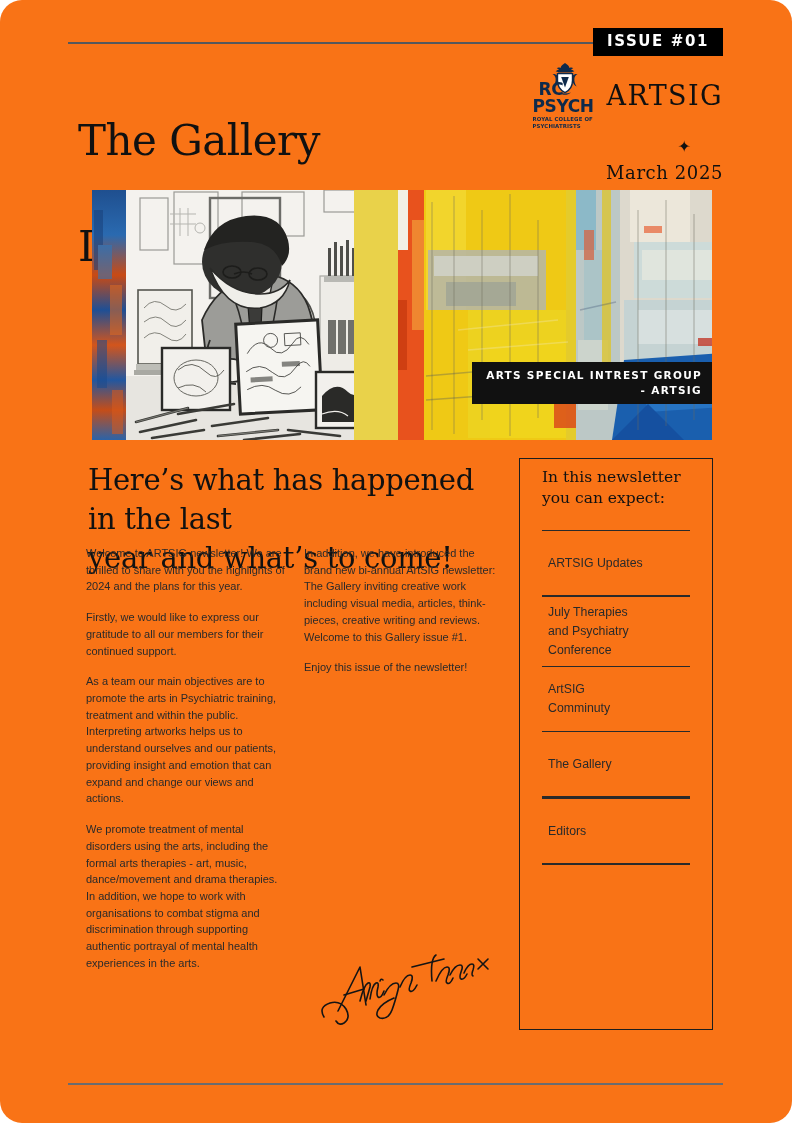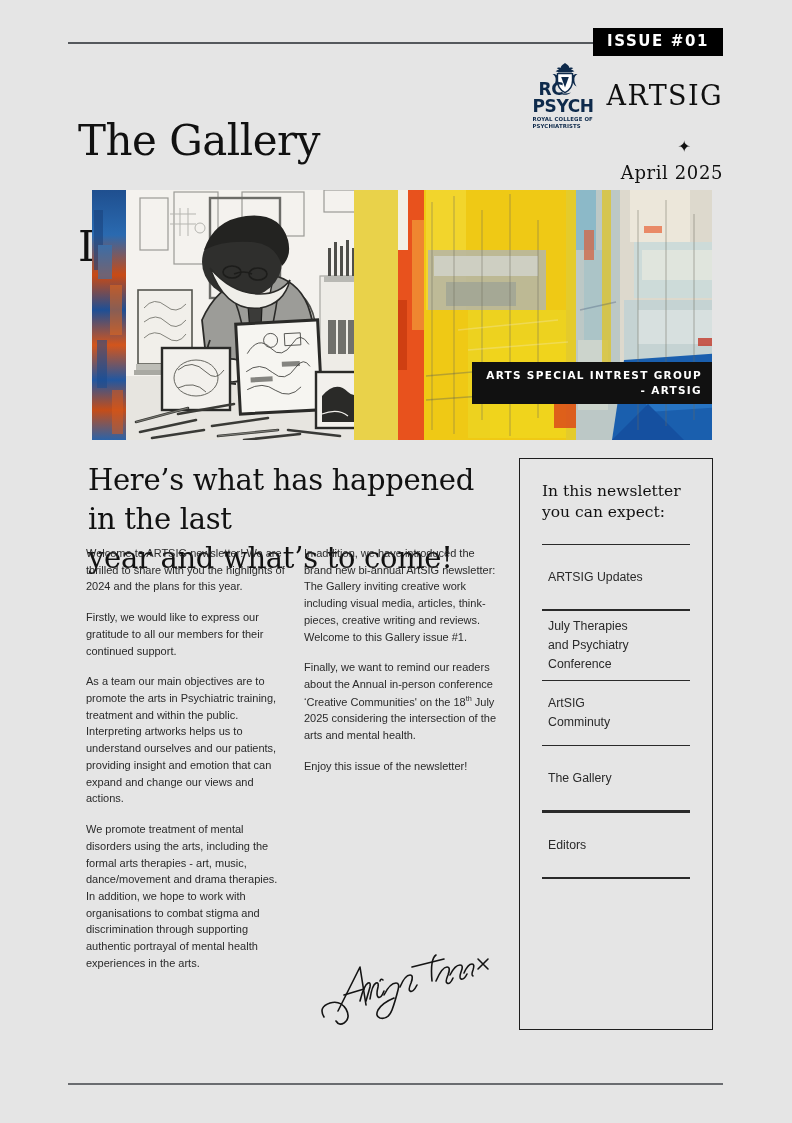--- a/index.html
+++ b/index.html
@@ -12,21 +12,22 @@
     height: 1123px;
     position: relative;
     overflow: hidden;
     font-family: "Liberation Sans", sans-serif;
     color: #1a1a1a;
   }
 
   .page {
     position: absolute;
     inset: 0;
-    background: #e5e5e5;
+    background: #f97316;
+    border-radius: 22px;
   }
 
   
   .header-rule {
     position: absolute;
     left: 68px;
     top: 42px;
     width: 655px;
     height: 2px;
     background: #55585c;
@@ -218,21 +219,21 @@
 
   
   .sidebar {
     position: absolute;
     left: 519px;
     top: 458px;
     width: 194px;
     height: 572px;
     border: 1.6px solid #1d1d1d;
     box-sizing: border-box;
-    padding: 22px 22px 0 22px;
+    padding: 8px 22px 0 22px;
   }
   .sidebar-title {
     font-family: "DejaVu Serif", serif;
     font-size: 15.5px;
     line-height: 1.38;
     color: #111111;
     white-space: pre-line;
     margin-bottom: 20px;
   }
   .sidebar-rule {
@@ -290,21 +291,21 @@
           </g>
         </svg>
         <span class="rc-line1">RC</span>
         <span class="rc-line2">PSYCH</span>
         <span class="rc-sub">ROYAL COLLEGE OF
 PSYCHIATRISTS</span>
       </div>
       <div class="artsig-word">ARTSIG</div>
     </div>
     <div class="diamond">✦</div>
-    <div class="issue-date">April 2025</div>
+    <div class="issue-date">March 2025</div>
   </div>
 
   <div class="hero">
 
     <div class="hero-left">
       <svg width="282" height="250" viewBox="0 0 282 250" preserveAspectRatio="none">
         <defs>
           <linearGradient id="abs1" x1="0" y1="0" x2="0" y2="1">
             <stop offset="0%" stop-color="#1f4f8f"></stop>
             <stop offset="18%" stop-color="#2a6ab0"></stop>
@@ -500,21 +501,20 @@
 
   <div class="col col-1">
     <p>Welcome to ARTSIG newsletter! We are thrilled to share with you the highlights of 2024 and the plans for this year.</p>
     <p>Firstly, we would like to express our gratitude to all our members for their continued support.</p>
     <p>As a team our main objectives are to promote the arts in Psychiatric training, treatment and within the public. Interpreting artworks helps us to understand ourselves and our patients, providing insight and emotion that can expand and change our views and actions.</p>
     <p>We promote treatment of mental disorders using the arts, including the formal arts therapies - art, music, dance/movement and drama therapies. In addition, we hope to work with organisations to combat stigma and discrimination through supporting authentic portrayal of mental health experiences in the arts.</p>
   </div>
 
   <div class="col col-2">
     <p>In addition, we have introduced the brand new bi-annual ArtSIG newsletter: The Gallery inviting creative work including visual media, articles, think-pieces, creative writing and reviews. Welcome to this Gallery issue #1.</p>
-    <p><span>Finally, we want to remind our readers about the Annual in-person conference ‘Creative Communities' on the 18</span><sup>th</sup><span> July </span><span>2025 considering the intersection of the arts and mental health.</span></p>
     <p>Enjoy this issue of the newsletter!</p>
   </div>
 
   <div class="signature">
     <svg width="180" height="80" viewBox="0 0 180 80">
       <g fill="none" stroke="#141414" stroke-width="1.6" stroke-linecap="round" stroke-linejoin="round">
         <path d="M8 72 q-6 -10 6 -14 q10 -3 16 6 q5 9 -2 14 q-5 3 -8 -2"></path>
         <path d="M22 66 L44 22 L50 60"></path>
         <path d="M28 50 L48 44"></path>
         <path d="M44 56 q4 -16 8 -18 q3 -1 2 4 l-4 14"></path>

